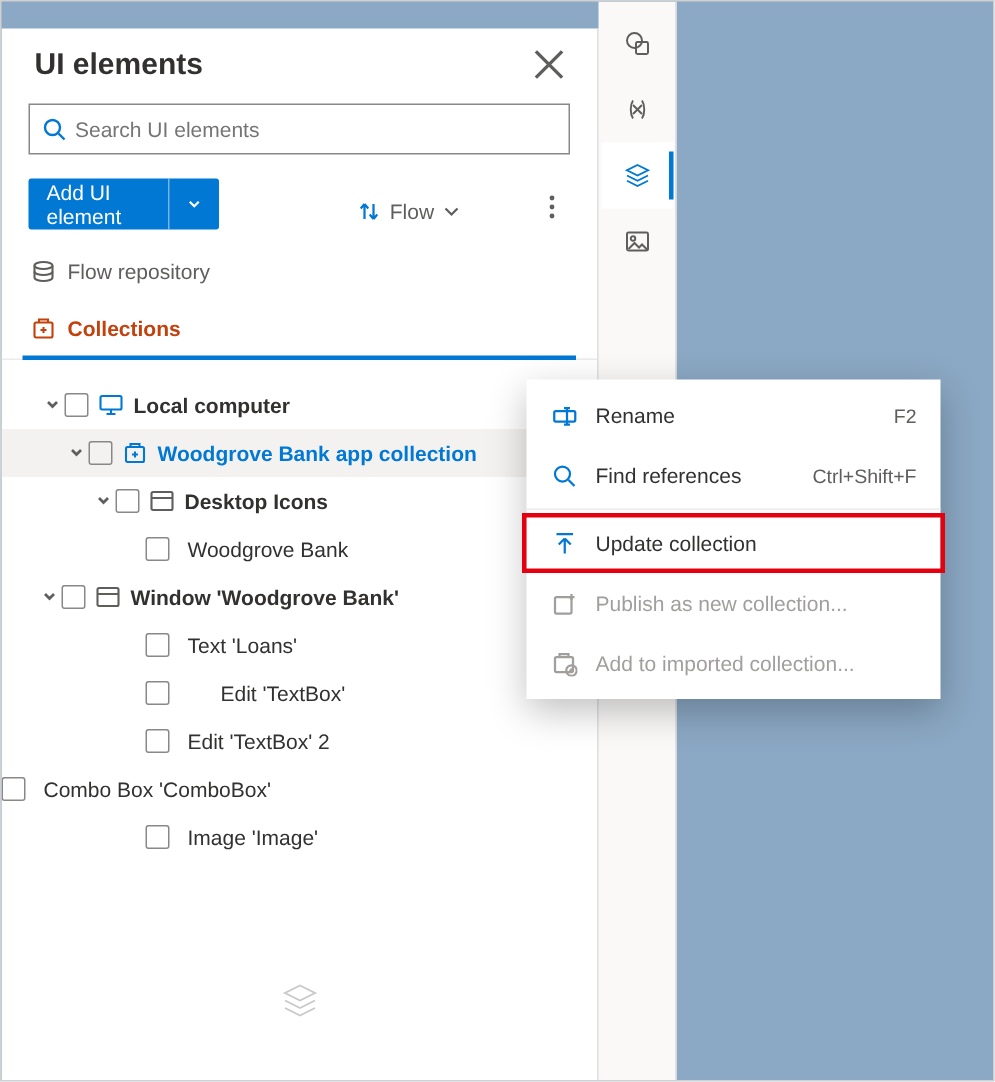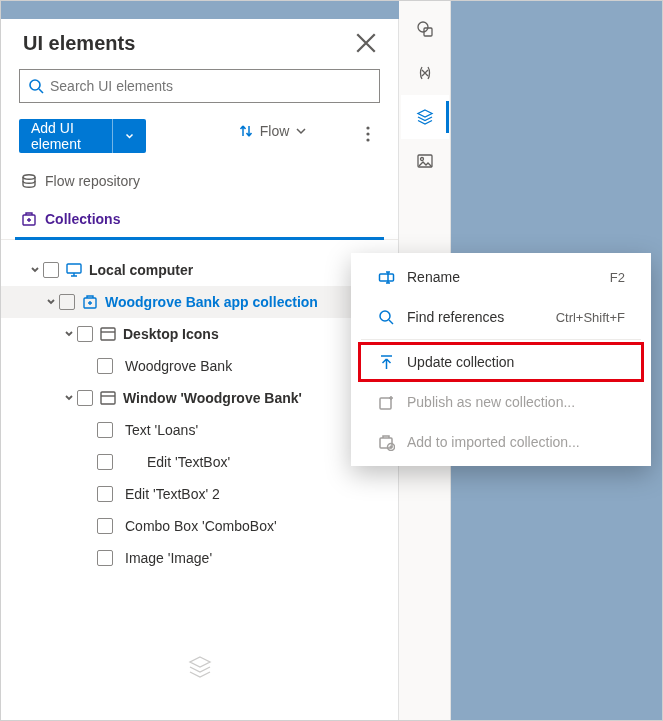--- a/index.html
+++ b/index.html
@@ -21,34 +21,34 @@
   .rail-btn.active .rail-icon{ stroke:#0078d4; }
 
   .header { display:flex; align-items:center; justify-content:space-between; padding: 10px 18px 4px 22px;}
   .title { font-size: 20px; font-weight: 600; }
   .close-x { width:28px;height:28px; display:flex;align-items:center;justify-content:center; color:#605e5c;}
 
   .search-box { margin: 8px 18px 0 18px; height:34px; border:1px solid #8a8886; display:flex; align-items:center; padding:0 8px;}
   .search-box svg{ width:16px;height:16px; stroke:#0078d4; fill:none; stroke-width:1.6;}
   .search-box input{ border:0; outline:0; flex:1; margin-left:4px; font-size:14px; color:#605e5c;}
 
-  .toolbar { display:flex; align-items:flex-start; padding: 16px 18px 10px 18px; gap: 44px;}
+  .toolbar { display:flex; align-items:flex-end; padding: 16px 18px 10px 18px; gap: 44px;}
   .add-btn { height:34px; background:#0078d4; color:#fff; display:flex; align-items:center; border-radius:2px; overflow:hidden;}
   .add-btn .seg{ padding:0 12px; height:100%; display:flex; align-items:center;}
   .add-btn .split{ border-left:1px solid rgba(255,255,255,0.45); width:34px; justify-content:center;}
   .add-btn svg{width:12px;height:12px; stroke:#fff; fill:none; stroke-width:2;}
   .spacer{flex:1;}
   .sort-btn{ display:flex; align-items:center; gap:6px; color:#605e5c; padding:4px 4px;}
   .sort-btn svg{width:16px;height:16px;stroke:#0078d4;fill:none;stroke-width:1.5;}
   .more-btn{ width:30px;height:30px; display:flex;align-items:center;justify-content:center;}
   .more-btn svg{width:4px;height:16px; fill:#605e5c;}
 
   .tabs { display:flex; border-bottom:1px solid #edebe9; padding:0 6px;flex-direction:column;}
   .tab { display:flex; align-items:center; gap:8px; padding: 10px 14px 12px 14px; color:#605e5c; position:relative;}
-  .tab.active{ color:#4c1d95; font-weight:600;}
+  .tab.active{ color:#c2410c; font-weight:600;}
   .tab.active::after{ content:""; position:absolute; left:8px; right:8px; bottom:-1px; height:3px; background:#0078d4;}
   .tab svg{width:16px;height:16px;stroke:currentColor;fill:none;stroke-width:1.4;}
 
   .tree-area{ flex:1; overflow:hidden; position:relative; padding-top:14px;}
   .tree-scroll{position:absolute;right:4px;top:14px;width:6px;height:46px;background:#c8c6c4;border-radius:3px;}
   .row{ display:flex; align-items:center; height:32px; }
   .chev{width:16px;height:16px;display:flex;align-items:center;justify-content:center; color:#605e5c;}
   .chev svg{width:10px;height:10px;stroke:currentColor;fill:none;stroke-width:1.8;}
   .cb{ width:16px;height:16px;border:1px solid #8a8886;border-radius:2px; margin-right:4px;}
   .ticon{width:18px;height:18px;display:flex;align-items:center;justify-content:center;margin:0 6px 0 2px;}
@@ -63,22 +63,22 @@
     display:flex;align-items:center;justify-content:center;
     border:3px solid #e3000f; background:#fff;
   }
   .upload-slot svg{width:16px;height:16px;stroke:#605e5c;fill:none;stroke-width:1.6;}
 
   .empty-icon{ display:flex; justify-content:center; margin-top:80px; opacity:0.45;}
   .empty-icon svg{width:26px;height:26px;stroke:#8a8886;fill:none;stroke-width:1.3;}
 
   
   .ctx {
-    position:absolute; left:350px; top:252px; width:300px; background:#fff;
-    box-shadow: 0 8px 24px rgba(0,0,0,0.25); padding:4px 10px;
+    position:absolute; left:350px; top:252px; width:276px; background:#fff;
+    box-shadow: 0 8px 24px rgba(0,0,0,0.25); padding:4px 0;
   }
   .ctx-item{ height:40px; display:flex; align-items:center; padding:0 16px; gap:12px;}
   .ctx-item .ci-icon{width:18px;height:18px;display:flex;align-items:center;justify-content:center;}
   .ctx-item .ci-icon svg{width:17px;height:17px;fill:none;stroke-width:1.5;}
   .ctx-item .ci-label{flex:1;}
   .ctx-item .ci-short{color:#605e5c;font-size:13px;}
   .ctx-item.disabled{ color:#a19f9d;}
   .ctx-item.disabled svg{stroke:#a19f9d !important;}
   .ctx-sep{height:1px;background:#edebe9;margin:2px 0;}
   .ctx-highlight{ border:3px solid #e3000f; margin:0 -3px;}
@@ -209,21 +209,21 @@
             </svg>
           </span>
         <span class="lbl bold">Desktop Icons</span>
       </div>
       <div class="row" style="padding-left:96px;">
         <span class="cb"></span>
         <span style="width:8px"></span>
         <span class="lbl">Woodgrove Bank</span>
       </div>
 
-      <div class="row" style="padding-left:60px;">
+      <div class="row" style="padding-left:24px;">
         <span class="chev">
             <svg viewBox="0 0 10 10">
               <path d="M2 3l3 3 3-3"></path>
             </svg>
           </span>
         <span class="cb"></span>
         <span class="ticon">
             <svg viewBox="0 0 18 18" style="stroke:#605e5c;">
               <rect x="2" y="3" width="14" height="12" rx="1"></rect>
               <path d="M2 7h14"></path>
@@ -239,21 +239,21 @@
       <div class="row" style="padding-left:96px;gap:11px;">
           <span class="cb"></span>
           <span style="width:8px"></span>
           <span class="lbl">Edit 'TextBox'</span>
         </div>
       <div class="row" style="padding-left:96px;">
           <span class="cb"></span>
           <span style="width:8px"></span>
           <span class="lbl">Edit 'TextBox' 2</span>
         </div>
-      <div class="row" style="padding-left:96px;">
+      <div class="row" style="">
           <span class="cb"></span>
           <span style="width:8px"></span>
           <span class="lbl">Combo Box 'ComboBox'</span>
         </div>
       <div class="row" style="padding-left:96px;">
           <span class="cb"></span>
           <span style="width:8px"></span>
           <span class="lbl">Image 'Image'</span>
         </div>
 

